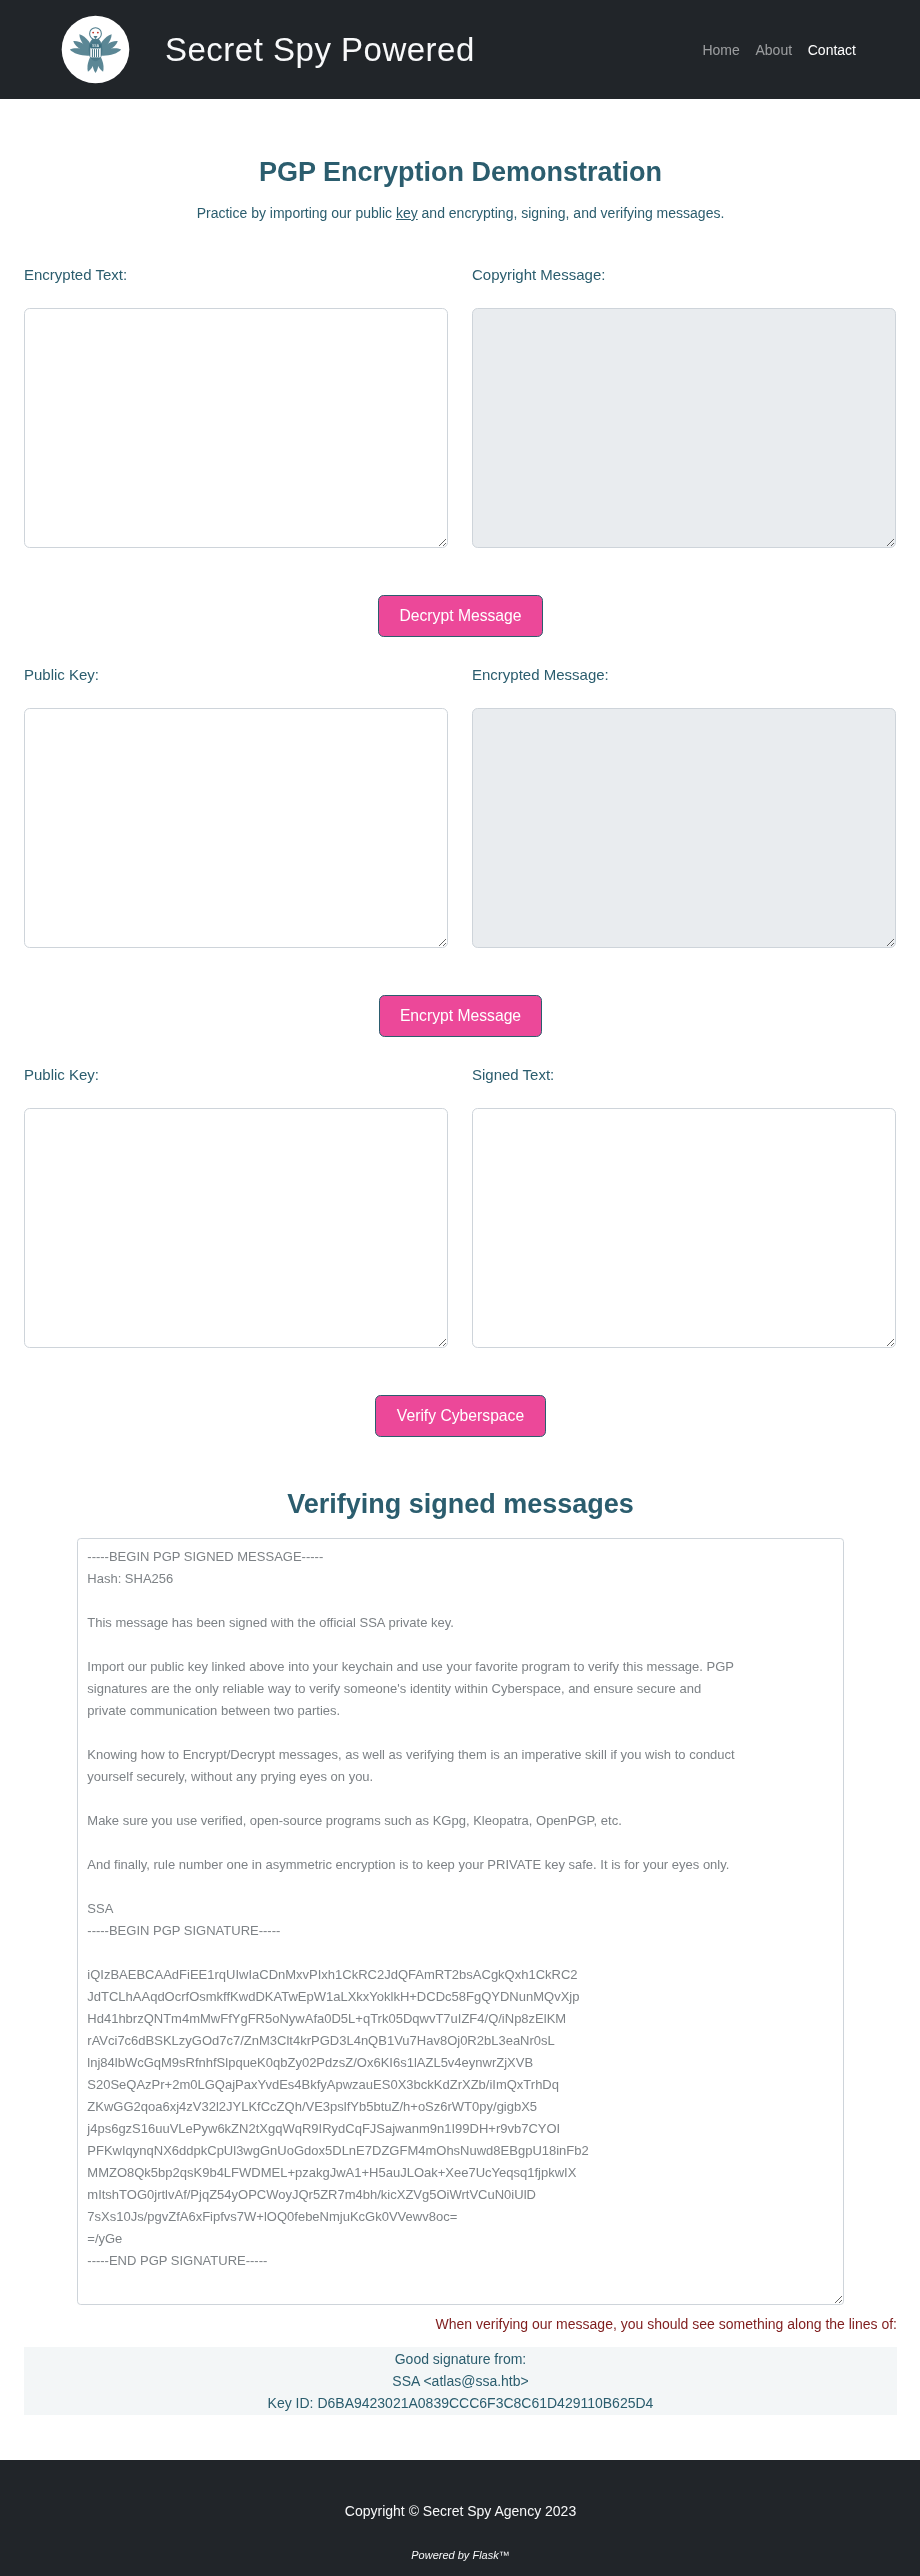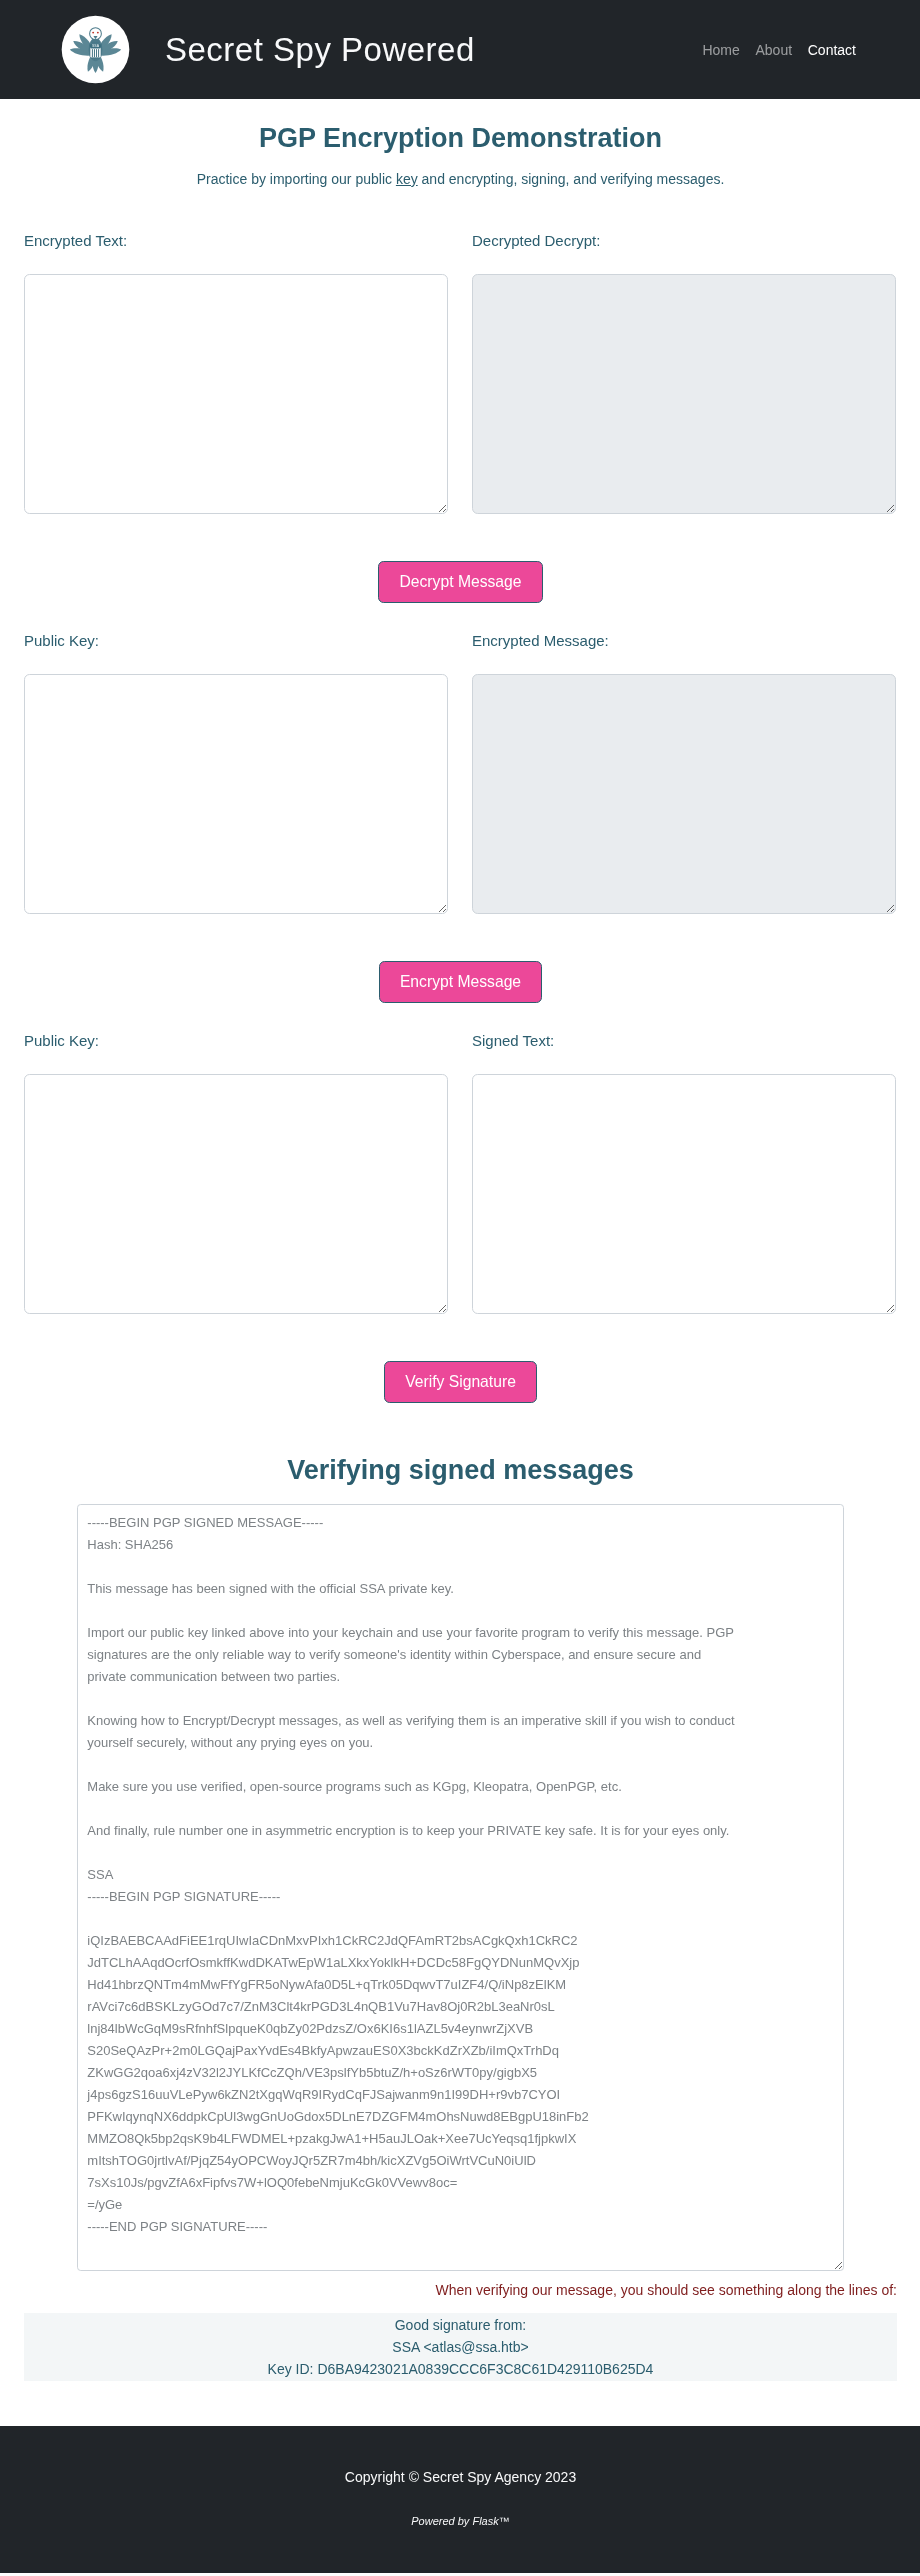--- a/index.html
+++ b/index.html
@@ -9,21 +9,21 @@
   
   .site-header { background: #212529; height: 99px; display: flex; align-items: center; }
   .header-inner { width: 100%; padding: 0 65px 0 61px; display: flex; align-items: center; }
   .logo-wrap { width: 69px; height: 69px; flex: 0 0 auto; }
   .brand { color: #f8f9fa; font-size: 33px; font-weight: 500; letter-spacing: 0.5px; margin-left: 35px; white-space: nowrap; }
   .nav { margin-left: auto; display: flex; align-items: center; gap: 15.7px; }
   .nav a { text-decoration: none; font-size: 14px; color: rgba(255,255,255,0.55); }
   .nav a.active { color: #ffffff; }
 
   
-  .page-title { margin-top: 24px; text-align: center; color: #2b5d6e; font-size: 27px; font-weight: 600; }
+  .page-title { margin-top: 58px; text-align: center; color: #2b5d6e; font-size: 27px; font-weight: 600; }
   .subtitle { margin-top: 16.7px; text-align: center; color: #2b5d6e; font-size: 14px; }
   .subtitle a { color: #2b5d6e; text-decoration: underline; }
 
   
   .container { width: 873px; margin: 0 auto; }
   .form-row { display: flex; gap: 24px; }
   .form-row.first { margin-top: 45px; }
   .form-row.after-btn { margin-top: 29px; }
   .form-col { width: 424px; }
   .field-label { display: block; color: #2b5d6e; font-size: 15px; font-weight: 500; margin-bottom: 25px; }
@@ -100,21 +100,21 @@
 <p class="subtitle"><span>Practice by importing our public </span><a href="#">key</a><span> and encrypting, signing, and verifying messages.</span></p>
 
 <div class="container">
 
   <div class="form-row first">
     <div class="form-col">
       <label class="field-label">Encrypted Text:</label>
       <textarea class="area" style=""></textarea>
     </div>
     <div class="form-col">
-      <label class="field-label">Decrypted Decrypt:</label>
+      <label class="field-label">Copyright Message:</label>
       <textarea class="area output" readonly="" style=""></textarea>
     </div>
   </div>
   <div class="btn-row">
     <button class="btn">Decrypt Message</button>
   </div>
 
   <div class="form-row after-btn">
     <div class="form-col">
       <label class="field-label">Public Key:</label>
@@ -133,21 +133,21 @@
     <div class="form-col">
       <label class="field-label">Public Key:</label>
       <textarea class="area" style=""></textarea>
     </div>
     <div class="form-col">
       <label class="field-label">Signed Text:</label>
       <textarea class="area" style=""></textarea>
     </div>
   </div>
   <div class="btn-row">
-    <button class="btn">Verify Signature</button>
+    <button class="btn">Verify Cyberspace</button>
   </div>
 
   <h2 class="verify-heading">Verifying signed messages</h2>
   <textarea class="message-box" readonly="" style="">-----BEGIN PGP SIGNED MESSAGE-----
 Hash: SHA256
 
 This message has been signed with the official SSA private key.
 
 Import our public key linked above into your keychain and use your favorite program to verify this message. PGP
 signatures are the only reliable way to verify someone's identity within Cyberspace, and ensure secure and

